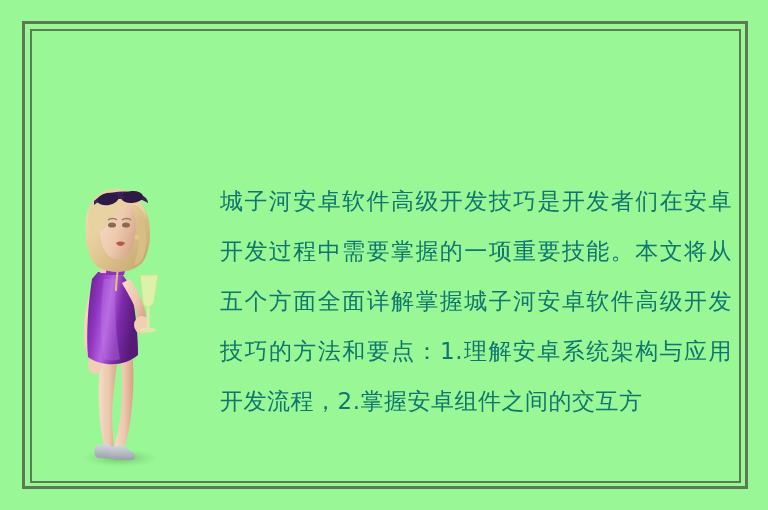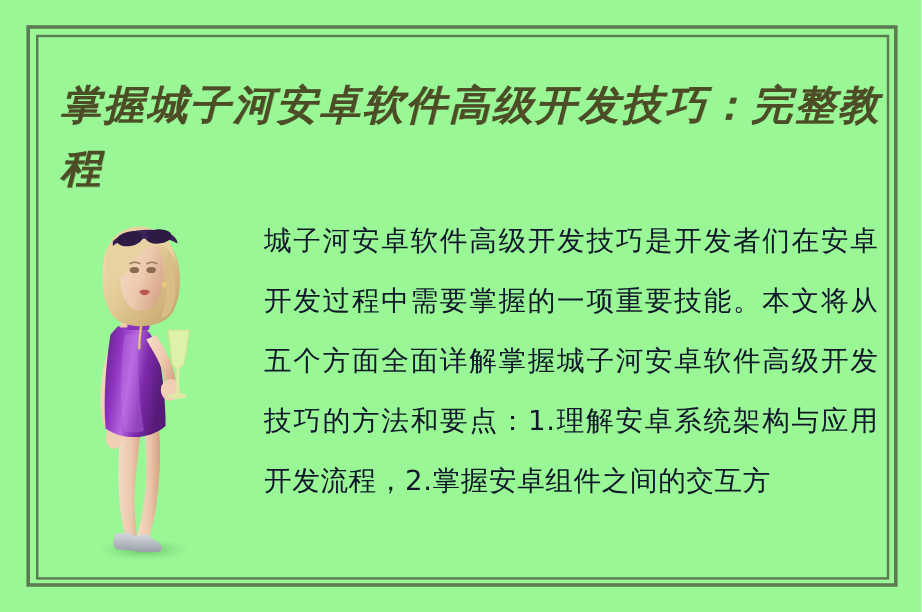--- a/index.html
+++ b/index.html
@@ -63,21 +63,21 @@
   
   .body-text {
     position: absolute;
     left: 220px;
     top: 176px;
     width: 512px;
     font-family: "DejaVu Sans", sans-serif;
     font-size: 23px;
     line-height: 50px;
     letter-spacing: 0.5px;
-    color: #0f172a;
+    color: #0f766e;
     text-align: justify;
     text-justify: inter-character;
   }
 
   
   .illustration {
     position: absolute;
     left: 58px;
     top: 175px;
     width: 140px;
@@ -86,21 +86,20 @@
   .illustration svg { display: block; }
 </style>
 </head>
 <body>
 
 <div id="poster">
 
   <div class="frame-outer"></div>
   <div class="frame-inner"></div>
 
-  <div class="title">掌握城子河安卓软件高级开发技巧：完整教程</div>
 
   <div class="illustration">
     <svg width="140" height="300" viewBox="0 0 140 300" xmlns="http://www.w3.org/2000/svg">
       <defs>
         <linearGradient id="dressGrad" x1="0" y1="0" x2="1" y2="0.3">
           <stop offset="0%" stop-color="#5d1e80"></stop>
           <stop offset="28%" stop-color="#8f35c0"></stop>
           <stop offset="50%" stop-color="#b665e0"></stop>
           <stop offset="72%" stop-color="#7d2aab"></stop>
           <stop offset="100%" stop-color="#561b77"></stop>

